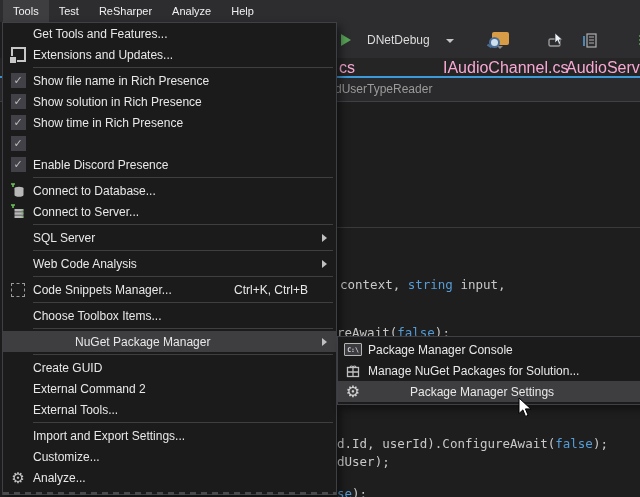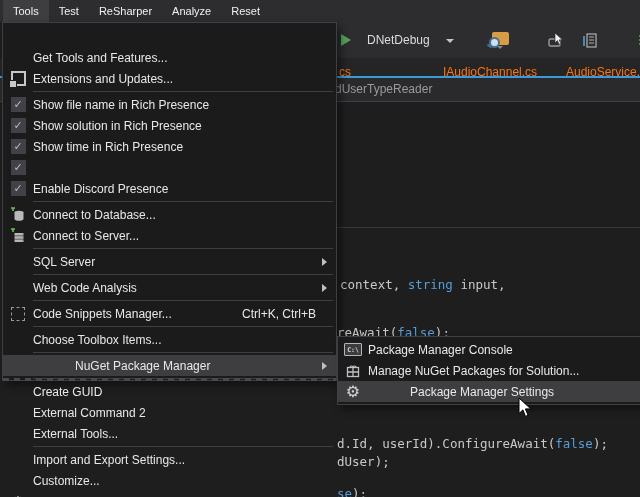--- a/index.html
+++ b/index.html
@@ -25,42 +25,42 @@
   .find-wrap{display:flex;flex-direction:column;align-items:center;}
   .find-box{width:17px;height:13px;background:#d79c45;border-radius:2px;position:relative;}
   .find-box .lens{position:absolute;left:-3px;bottom:-3px;width:7px;height:7px;border:2px solid #4a6f96;
                   border-radius:50%;background:#cfe0ee;}
   .find-box .lens:after{content:"";position:absolute;left:-4px;top:6px;width:5px;height:2px;background:#4a6f96;transform:rotate(35deg);}
   .tiny-caret{width:0;height:0;border-top:3px solid #8a8a8e;border-left:3px solid transparent;border-right:3px solid transparent;margin-top:1px;}
   .dim{opacity:.38;}
 
   .tabbar{position:absolute;left:0;top:58px;width:640px;height:18px;background:#252526;
           border-bottom:2px solid #3c9ad9;z-index:1;}
-  .tab-label{position:absolute;top:7px;color:#f97316;font-size:12px;}
+  .tab-label{position:absolute;top:1px;color:#f9a8d4;font-size:16px;}
   .breadcrumb{position:absolute;left:0;top:78px;width:640px;height:23px;background:#2a2a2c;
               border-bottom:1px solid #3f3f46;z-index:1;}
   .breadcrumb span{position:absolute;left:335px;top:4px;color:#9b9b9b;font-size:12px;}
 
   
   .editor{position:absolute;left:0;top:102px;right:0;bottom:0;background:#1e1e1e;z-index:0;}
   .hline{position:absolute;left:337px;right:0;top:227px;height:1px;background:#3a3a3c;z-index:1;}
   .code-line{position:absolute;font-family:"DejaVu Sans Mono",monospace;font-size:12.5px;
              line-height:15px;white-space:pre;z-index:2;}
   .tok-plain{color:#c8c8c8;}
   .tok-kw{color:#569cd6;}
 
   
-  .dropdown{position:absolute;left:2px;top:22px;width:335px;height:359px;background:#1b1b1c;
-            border:1px solid #3f3f46;box-sizing:border-box;padding-top:24px;z-index:10;
+  .dropdown{position:absolute;left:2px;top:22px;width:335px;height:473px;background:#1b1b1c;
+            border:1px solid #3f3f46;box-sizing:border-box;padding-top:0;z-index:10;
             box-shadow:4px 4px 8px rgba(0,0,0,.45);}
   .mrow{display:flex;align-items:center;height:21px;position:relative;padding-right:8px;cursor:default;}
   .mrow.hl{background:#3e3e40;gap:42px;}
   .micon{width:30px;flex:0 0 30px;display:flex;align-items:center;justify-content:center;}
   .mlabel{flex:1;color:#e8e8e8;font-size:12px;white-space:nowrap;overflow:hidden;}
-  .mshort{color:#e8e8e8;font-size:12px;margin-right:12px;white-space:nowrap;}
+  .mshort{color:#e8e8e8;font-size:12px;margin-right:20px;white-space:nowrap;}
   .marrow{width:0;height:0;border-left:5px solid #c0c0c0;border-top:4px solid transparent;
           border-bottom:4px solid transparent;margin-right:1px;}
   .menu-sep{height:5px;position:relative;}
   .menu-sep:after{content:"";position:absolute;left:30px;right:3px;top:2px;height:1px;background:#3f3f42;}
   .dash-strip{position:absolute;left:0;right:0;bottom:-1px;height:3px;
               background:repeating-linear-gradient(90deg,#4a4a4e 0 6px,transparent 6px 11px);}
 
   
   .check-box{width:15px;height:15px;background:#414147;color:#bdbdbd;font-size:11px;line-height:15px;
              text-align:center;}
@@ -95,21 +95,21 @@
 </div>
 <div class="breadcrumb">
   <span>dUserTypeReader</span>
 </div>
 
 <div class="menubar">
   <div class="mb-item active">Tools</div>
   <div class="mb-item">Test</div>
   <div class="mb-item">ReSharper</div>
   <div class="mb-item">Analyze</div>
-  <div class="mb-item">Reset</div>
+  <div class="mb-item">Help</div>
 </div>
 
 <div class="toolbar">
   <span class="play-icon"></span>
   <span class="run-label">DNetDebug</span>
   <span class="caret-down"></span>
   <span class="vsep"></span>
   <span class="find-wrap">
     <span class="find-box">
         <span class="lens"></span>

